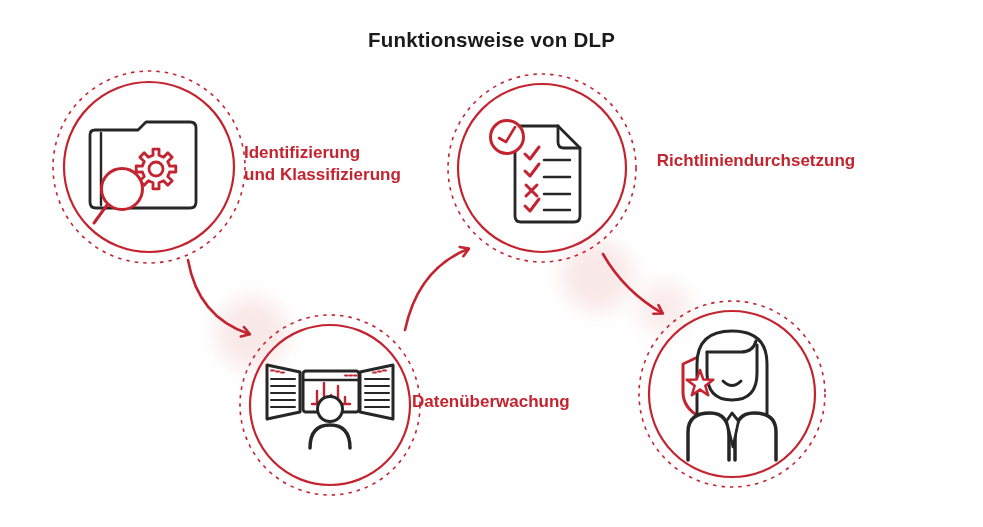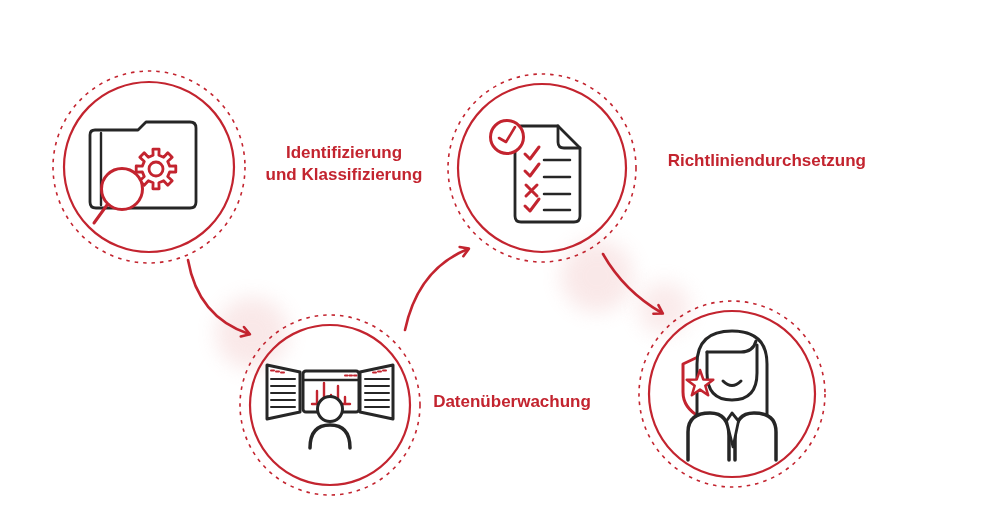--- a/index.html
+++ b/index.html
@@ -29,39 +29,39 @@
     color: var(--title-ink);
     letter-spacing: 0.2px;
   }
   .step-label {
     position: absolute;
     color: var(--accent);
     font-size: 17px;
     font-weight: 700;
     line-height: 22px;
     white-space: pre-line;
-    text-align: center;
   }
   .label-1 { left: 244px; top: 142px; width: 200px; }
-  .label-2 { left: 636px; top: 150px; width: 230px; text-align: right; padding-left: 10px; }
+  .label-2 { left: 636px; top: 150px; width: 230px; text-align: center; padding-left: 10px; }
   .label-3 { left: 412px; top: 391px; width: 200px; }
   .label-4 { left: 826px; top: 372px; width: 120px; }
 
   .s-red  { stroke: var(--accent); fill: none; }
   .s-ink  { stroke: var(--ink); fill: none; }
   .fw     { fill: #ffffff; }
   .c-solid { stroke: var(--accent); fill: none; stroke-width: 2.2; }
   .c-dash  { stroke: var(--accent); fill: none; stroke-width: 1.6; stroke-dasharray: 3.5 5; }
   .rnd { stroke-linecap: round; stroke-linejoin: round; }
 </style>
 </head>
 <body>
 
 <div class="stage">
 
+  <div class="title">Funktionsweise von DLP</div>
 
   <svg width="983" height="527" viewBox="0 0 983 527">
     <defs>
       <marker id="ah" markerUnits="userSpaceOnUse" markerWidth="18" markerHeight="18" refX="10" refY="8" orient="auto">
         <path d="M3,3 L11,8 L3,13" class="s-red rnd" stroke-width="2.6"></path>
       </marker>
       <filter id="softblur" x="-60%" y="-60%" width="220%" height="220%">
         <feGaussianBlur stdDeviation="10"></feGaussianBlur>
       </filter>
     </defs>

